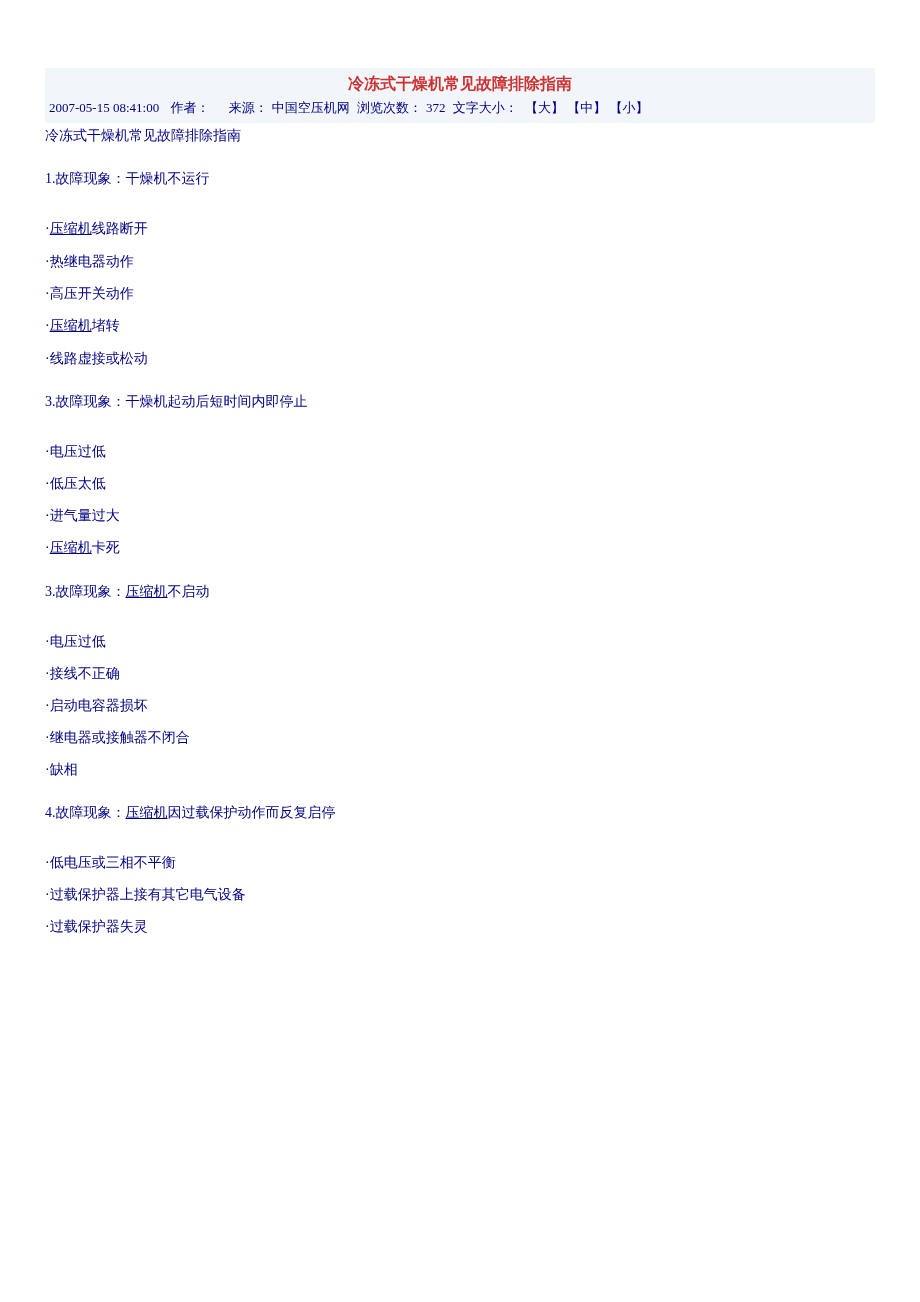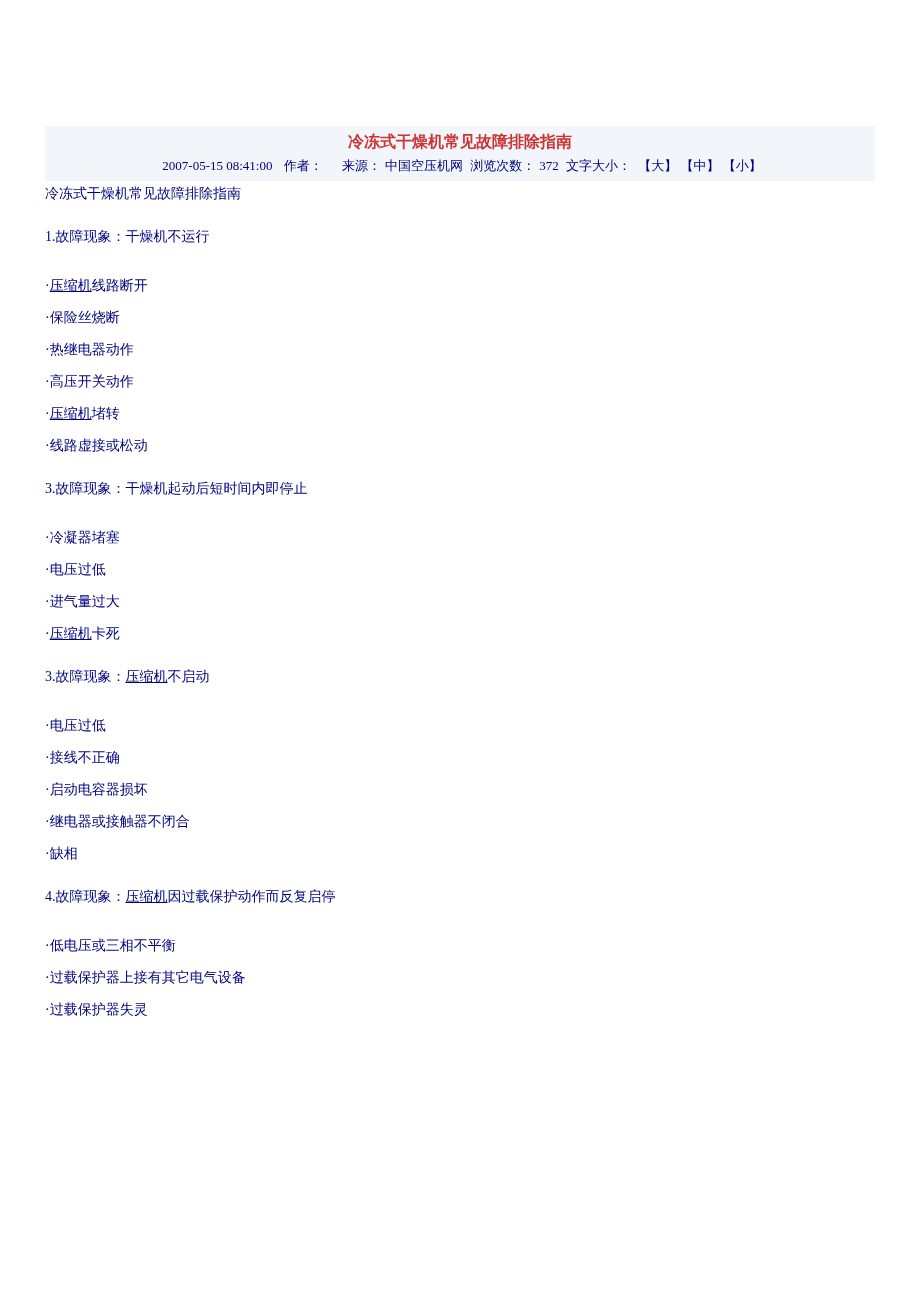--- a/index.html
+++ b/index.html
@@ -5,36 +5,34 @@
   body {
     margin: 0;
     padding: 0;
     background: #ffffff;
     font-family: "SimSun", "宋体", serif;
     font-size: 14px;
     color: #000080;
     width: 920px;
   }
   .container {
-    padding: 100px 45px 40px 45px;
-    margin-top: 26px;
+    padding: 68px 45px 40px 45px;
   }
   .title-bar {
     background: #f2f6fa;
     text-align: center;
     padding: 6px 0 2px 0;
   }
   .title {
     color: #cc3333;
     font-weight: bold;
     font-size: 16px;
   }
   .meta-bar {
     background: #f2f6fa;
-    text-align: center;
     padding: 2px 0 6px 0;
     font-size: 13px;
     color: #000080;
   }
   .meta-bar .field { margin: 0 4px; }
   .meta-bar .bracket-link {
     color: #000080;
     text-decoration: none;
   }
   .content p {
@@ -49,21 +47,21 @@
     margin-top: 22px;
     margin-bottom: 28px;
   }
   .content .bullet {
     margin: 0 0 11px 0;
   }
   .ulink {
     text-decoration: underline;
     color: #000080;
   }
-  a.ulink { cursor: pointer; }
+  a.ulink { cursor: pointer; font-family: Liberation Mono, monospace; }
 </style>
 </head>
 <body>
 
 <div class="container">
 
   <div class="title-bar">
     <span class="title">冷冻式干燥机常见故障排除指南</span>
   </div>
 
@@ -79,31 +77,30 @@
     <a class="bracket-link">【小】</a>
   </div>
 
   <div class="content">
     <p class="subtitle">冷冻式干燥机常见故障排除指南</p>
 
     <p class="section-head">
       <span>1.故障现象：干燥机不运行</span><a class="ulink"></a><span></span>
     </p>
     <p class="bullet"><span>·</span><a class="ulink">压缩机</a><span>线路断开</span></p>
-    <p class="bullet"><span>·保险丝烧断</span></p>
     <p class="bullet"><span>·热继电器动作</span></p>
     <p class="bullet"><span>·高压开关动作</span></p>
     <p class="bullet"><span>·</span><a class="ulink">压缩机</a><span>堵转</span></p>
     <p class="bullet"><span>·线路虚接或松动</span></p>
 
     <p class="section-head">
       <span>3.故障现象：干燥机起动后短时间内即停止</span><a class="ulink"></a><span></span>
     </p>
-    <p class="bullet"><span>·冷凝器堵塞</span></p>
     <p class="bullet"><span>·电压过低</span></p>
+    <p class="bullet"><span>·低压太低</span></p>
     <p class="bullet"><span>·进气量过大</span></p>
     <p class="bullet"><span>·</span><a class="ulink">压缩机</a><span>卡死</span></p>
 
     <p class="section-head">
       <span>3.故障现象：</span><a class="ulink">压缩机</a><span>不启动</span>
     </p>
     <p class="bullet"><span>·电压过低</span></p>
     <p class="bullet"><span>·接线不正确</span></p>
     <p class="bullet"><span>·启动电容器损坏</span></p>
     <p class="bullet"><span>·继电器或接触器不闭合</span></p>

